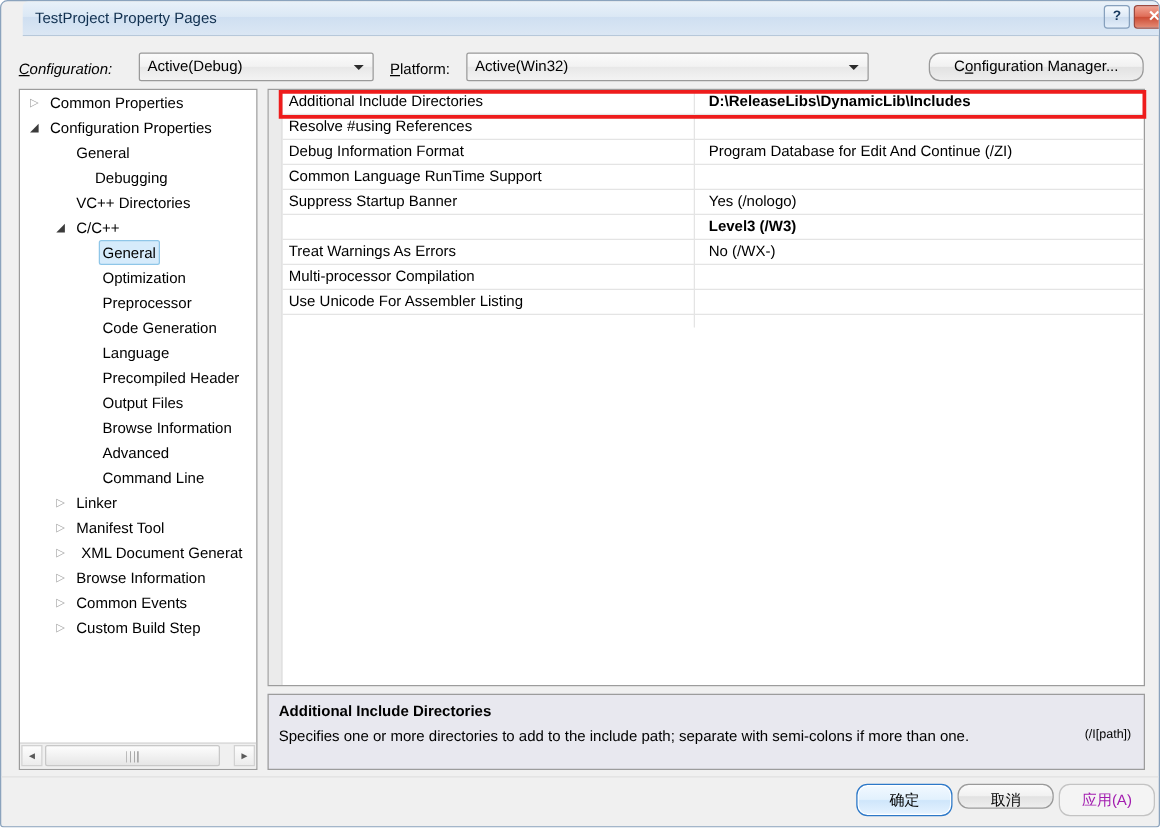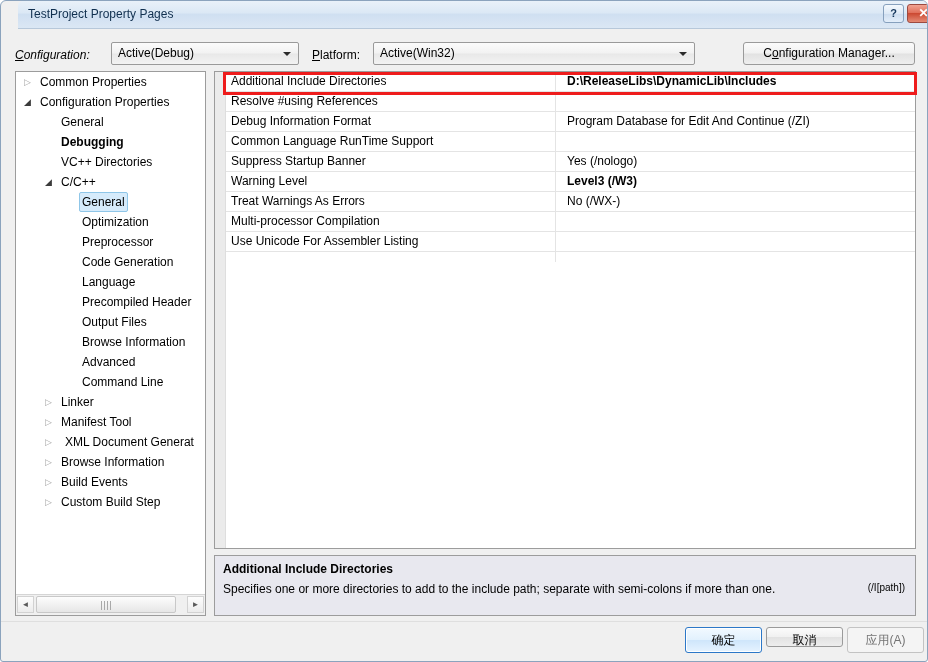--- a/index.html
+++ b/index.html
@@ -107,34 +107,34 @@
     width: 0; height: 0;
     border-left: 4px solid transparent;
     border-right: 4px solid transparent;
     border-top: 4px solid #2b2b2b;
   }
   .pushbtn {
     position: absolute;
     box-sizing: border-box;
     background: linear-gradient(to bottom, #fbfbfb 0%, #f1f1f1 48%, #e2e2e2 52%, #eeeeee 100%);
     border: 1px solid #9a9a9a;
-    border-radius: 3px;
+    border-radius: 9px;
     font-size: 12px;
     color: #000;
     text-align: center;
     cursor: default;
     user-select: none;
   }
   .pushbtn.default {
     border: 1px solid #2c78c8;
     box-shadow: inset 0 0 0 1px #ffffff;
     background: linear-gradient(to bottom, #f2f9ff 0%, #e2f1fd 48%, #cfe6fb 52%, #e6f3ff 100%);
   }
   .pushbtn.disabled {
-    color: #737373;
+    color: #a21caf;
     border: 1px solid #c3c3c3;
     background: #f4f4f4;
   }
   u.acc { text-decoration: underline; }
 
   
   .panel {
     position: absolute;
     box-sizing: border-box;
     background: #ffffff;
@@ -375,38 +375,38 @@
     <span class="combo-arrow"></span>
   </div>
 
   <div class="pushbtn" style="left:742px; top:41px; width:172px; height:23px; line-height:21px;">C<u class="acc">o</u>nfiguration Manager...</div>
 
   <div class="panel" id="tree-panel">
     <div class="tree-area" id="tree-area">
         <div class="tree-item"><span class="tri-collapsed" style="left: 8px;">▷</span><span class="tree-label" style="margin-left: 21px;">Common Properties</span></div>
         <div class="tree-item"><span class="tri-expanded" style="left: 8px;">◢</span><span class="tree-label" style="margin-left: 21px;">Configuration Properties</span></div>
         <div class="tree-item"><span class="tree-label" style="margin-left: 42px;">General</span></div>
-        <div class="tree-item"><span class="tree-label" style="margin-left: 42px; font-weight: bold;">Debugging</span></div>
+        <div class="tree-item"><span class="tree-label" style="margin-left: 57px;">Debugging</span></div>
         <div class="tree-item"><span class="tree-label" style="margin-left: 42px;">VC++ Directories</span></div>
         <div class="tree-item"><span class="tri-expanded" style="left: 29px;">◢</span><span class="tree-label" style="margin-left: 42px;">C/C++</span></div>
         <div class="tree-item selected"><span class="tree-label" style="margin-left: 63px;">General</span></div>
         <div class="tree-item"><span class="tree-label" style="margin-left: 63px;">Optimization</span></div>
         <div class="tree-item"><span class="tree-label" style="margin-left: 63px;">Preprocessor</span></div>
         <div class="tree-item"><span class="tree-label" style="margin-left: 63px;">Code Generation</span></div>
         <div class="tree-item"><span class="tree-label" style="margin-left: 63px;">Language</span></div>
         <div class="tree-item"><span class="tree-label" style="margin-left: 63px;">Precompiled Header</span></div>
         <div class="tree-item"><span class="tree-label" style="margin-left: 63px;">Output Files</span></div>
         <div class="tree-item"><span class="tree-label" style="margin-left: 63px;">Browse Information</span></div>
         <div class="tree-item"><span class="tree-label" style="margin-left: 63px;">Advanced</span></div>
         <div class="tree-item"><span class="tree-label" style="margin-left: 63px;">Command Line</span></div>
         <div class="tree-item"><span class="tri-collapsed" style="left: 29px;">▷</span><span class="tree-label" style="margin-left: 42px;">Linker</span></div>
         <div class="tree-item"><span class="tri-collapsed" style="left: 29px;">▷</span><span class="tree-label" style="margin-left: 42px;">Manifest Tool</span></div>
         <div class="tree-item"><span class="tri-collapsed" style="left: 29px;">▷</span><span class="tree-label" style="margin-left: 46px;">XML Document Generat</span></div>
         <div class="tree-item"><span class="tri-collapsed" style="left: 29px;">▷</span><span class="tree-label" style="margin-left: 42px;">Browse Information</span></div>
-        <div class="tree-item"><span class="tri-collapsed" style="left: 29px;">▷</span><span class="tree-label" style="margin-left: 42px;">Build Events</span></div>
+        <div class="tree-item"><span class="tri-collapsed" style="left: 29px;">▷</span><span class="tree-label" style="margin-left: 42px;">Common Events</span></div>
         <div class="tree-item"><span class="tri-collapsed" style="left: 29px;">▷</span><span class="tree-label" style="margin-left: 42px;">Custom Build Step</span></div>
       </div>
 
     <div class="hscroll">
       <div class="sb-arrow left">◄</div>
       <div class="sb-thumb">
         <div class="sb-grip"></div>
       </div>
       <div class="sb-arrow right">►</div>
     </div>
@@ -430,21 +430,20 @@
         </div>
         <div class="grid-row">
           <span class="cell-name">Common Language RunTime Support</span>
           <span class="cell-value"></span>
         </div>
         <div class="grid-row">
           <span class="cell-name">Suppress Startup Banner</span>
           <span class="cell-value">Yes (/nologo)</span>
         </div>
         <div class="grid-row">
-          <span class="cell-name">Warning Level</span>
           <span class="cell-value bold">Level3 (/W3)</span>
         </div>
         <div class="grid-row">
           <span class="cell-name">Treat Warnings As Errors</span>
           <span class="cell-value">No (/WX-)</span>
         </div>
         <div class="grid-row">
           <span class="cell-name">Multi-processor Compilation</span>
           <span class="cell-value"></span>
         </div>

